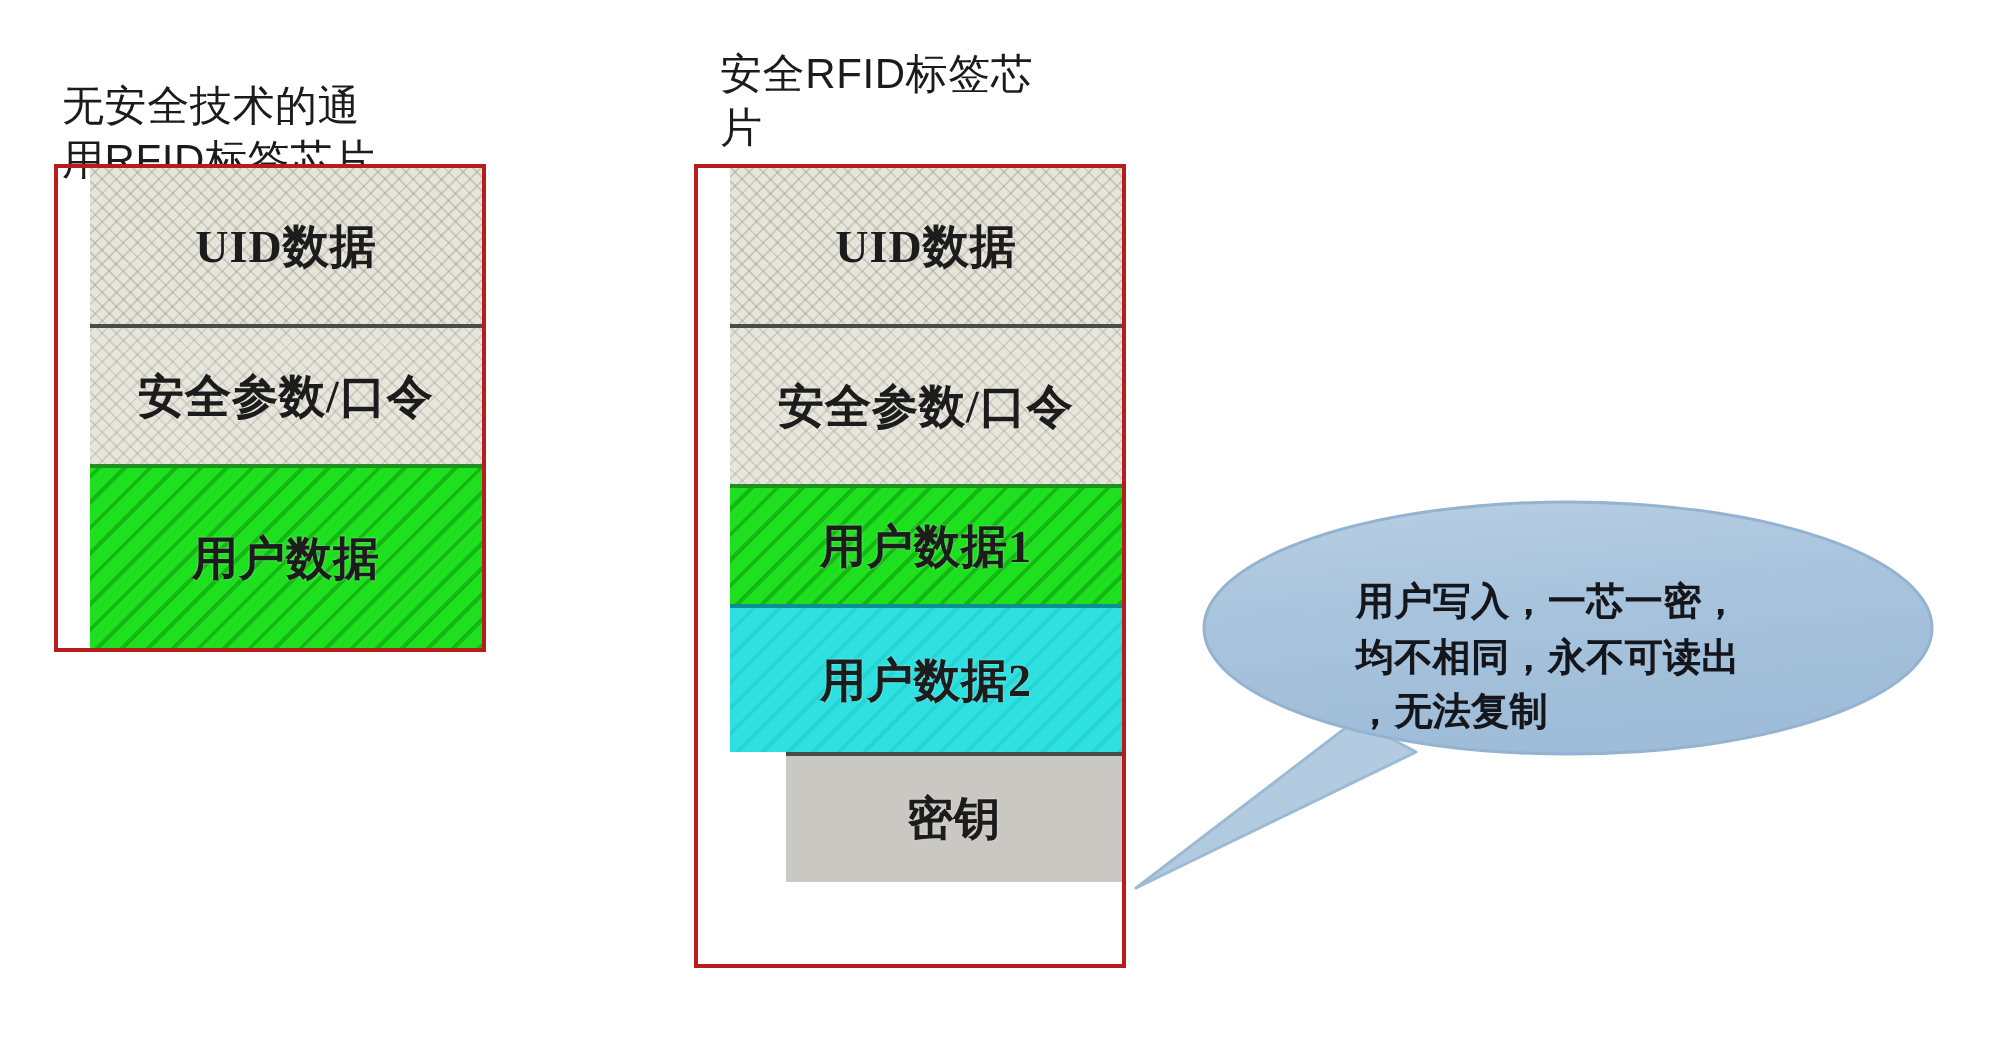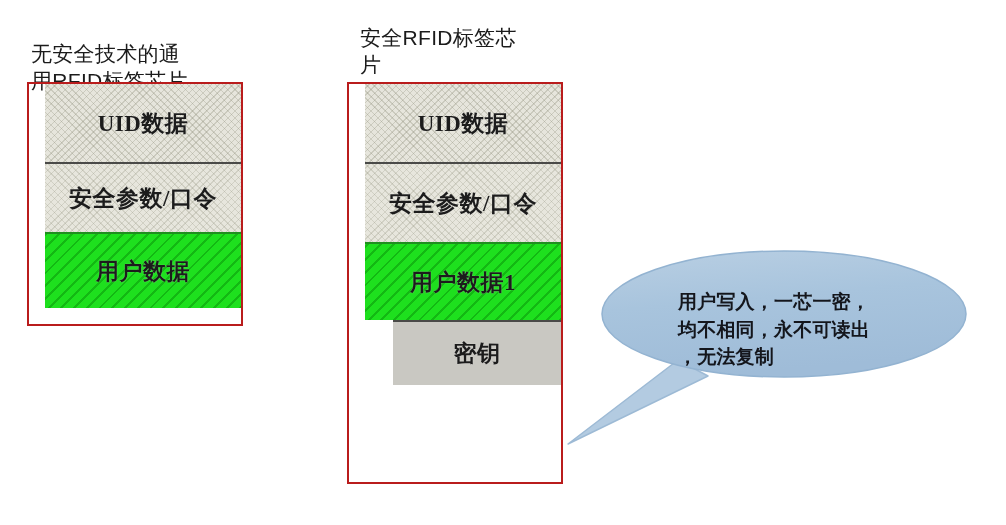--- a/index.html
+++ b/index.html
@@ -135,37 +135,40 @@
   <div id="title-left" class="col-title">无安全技术的通
 用RFID标签芯片</div>
 
   <div id="chip-left" class="chip-column">
     <div class="chip-block tex-uid" style="height:78px;">
       <span class="block-label">UID数据</span>
     </div>
     <div class="chip-block tex-param" style="height:70px;">
       <span class="block-label">安全参数/口令</span>
     </div>
-    <div class="chip-block tex-green b-green" style="height:76px;">
+    <div class="chip-block tex-green b-green" style="height:92px;">
       <span class="block-label">用户数据</span>
     </div>
   </div>
 
   <div id="title-right" class="col-title">安全RFID标签芯
 片</div>
 
   <div id="chip-right" class="chip-column">
     <div class="chip-block tex-uid" style="height:78px;">
       <span class="block-label">UID数据</span>
     </div>
     <div class="chip-block tex-param" style="height:80px;">
       <span class="block-label">安全参数/口令</span>
     </div>
-    <div class="chip-block tex-green b-green" style="height:78px;">
+    <div class="chip-block tex-green b-green" style="height:60px;">
       <span class="block-label">用户数据1</span>
+    </div>
+    <div class="chip-block tex-cyan b-cyan" style="height:74px;">
+      <span class="block-label">用户数据2</span>
     </div>
     <div class="chip-block tex-gray" style="height:65px;margin-left:28px;">
       <span class="block-label">密钥</span>
     </div>
   </div>
 
   <div id="callout">
     <svg viewBox="0 0 446 205" xmlns="http://www.w3.org/2000/svg" aria-hidden="true">
       <defs>
         <linearGradient id="bubbleGrad" x1="0" y1="0" x2="0.25" y2="1">

